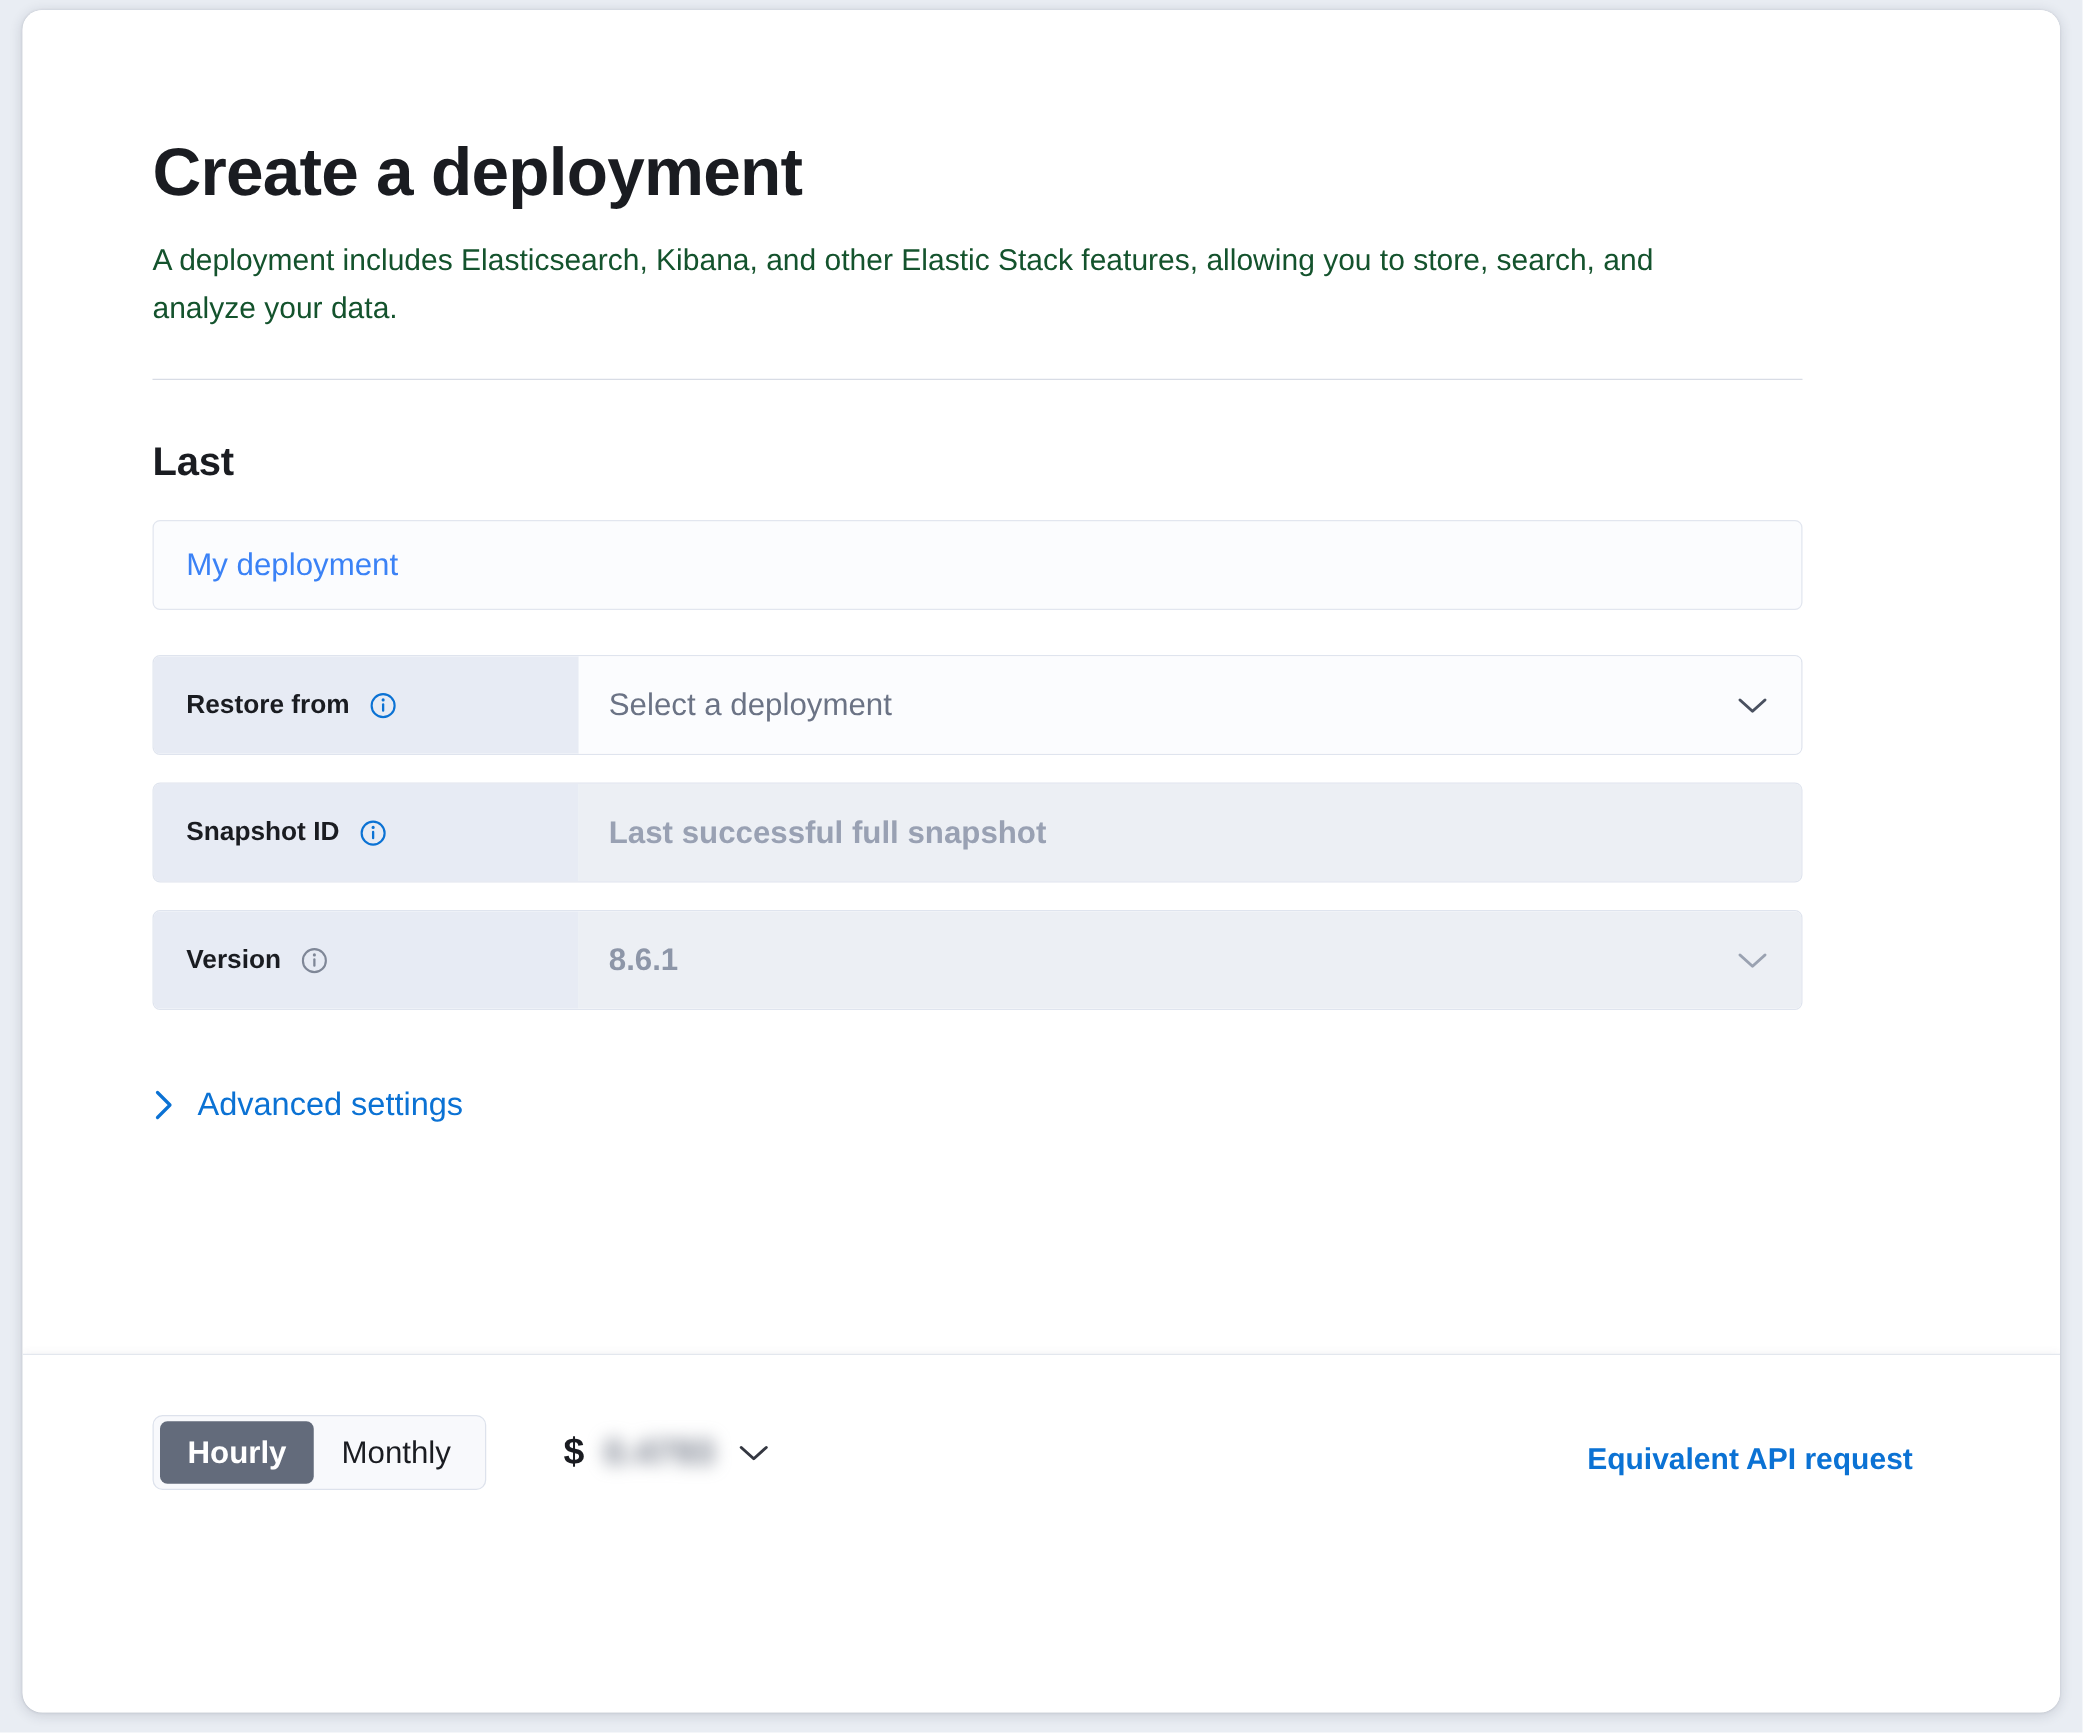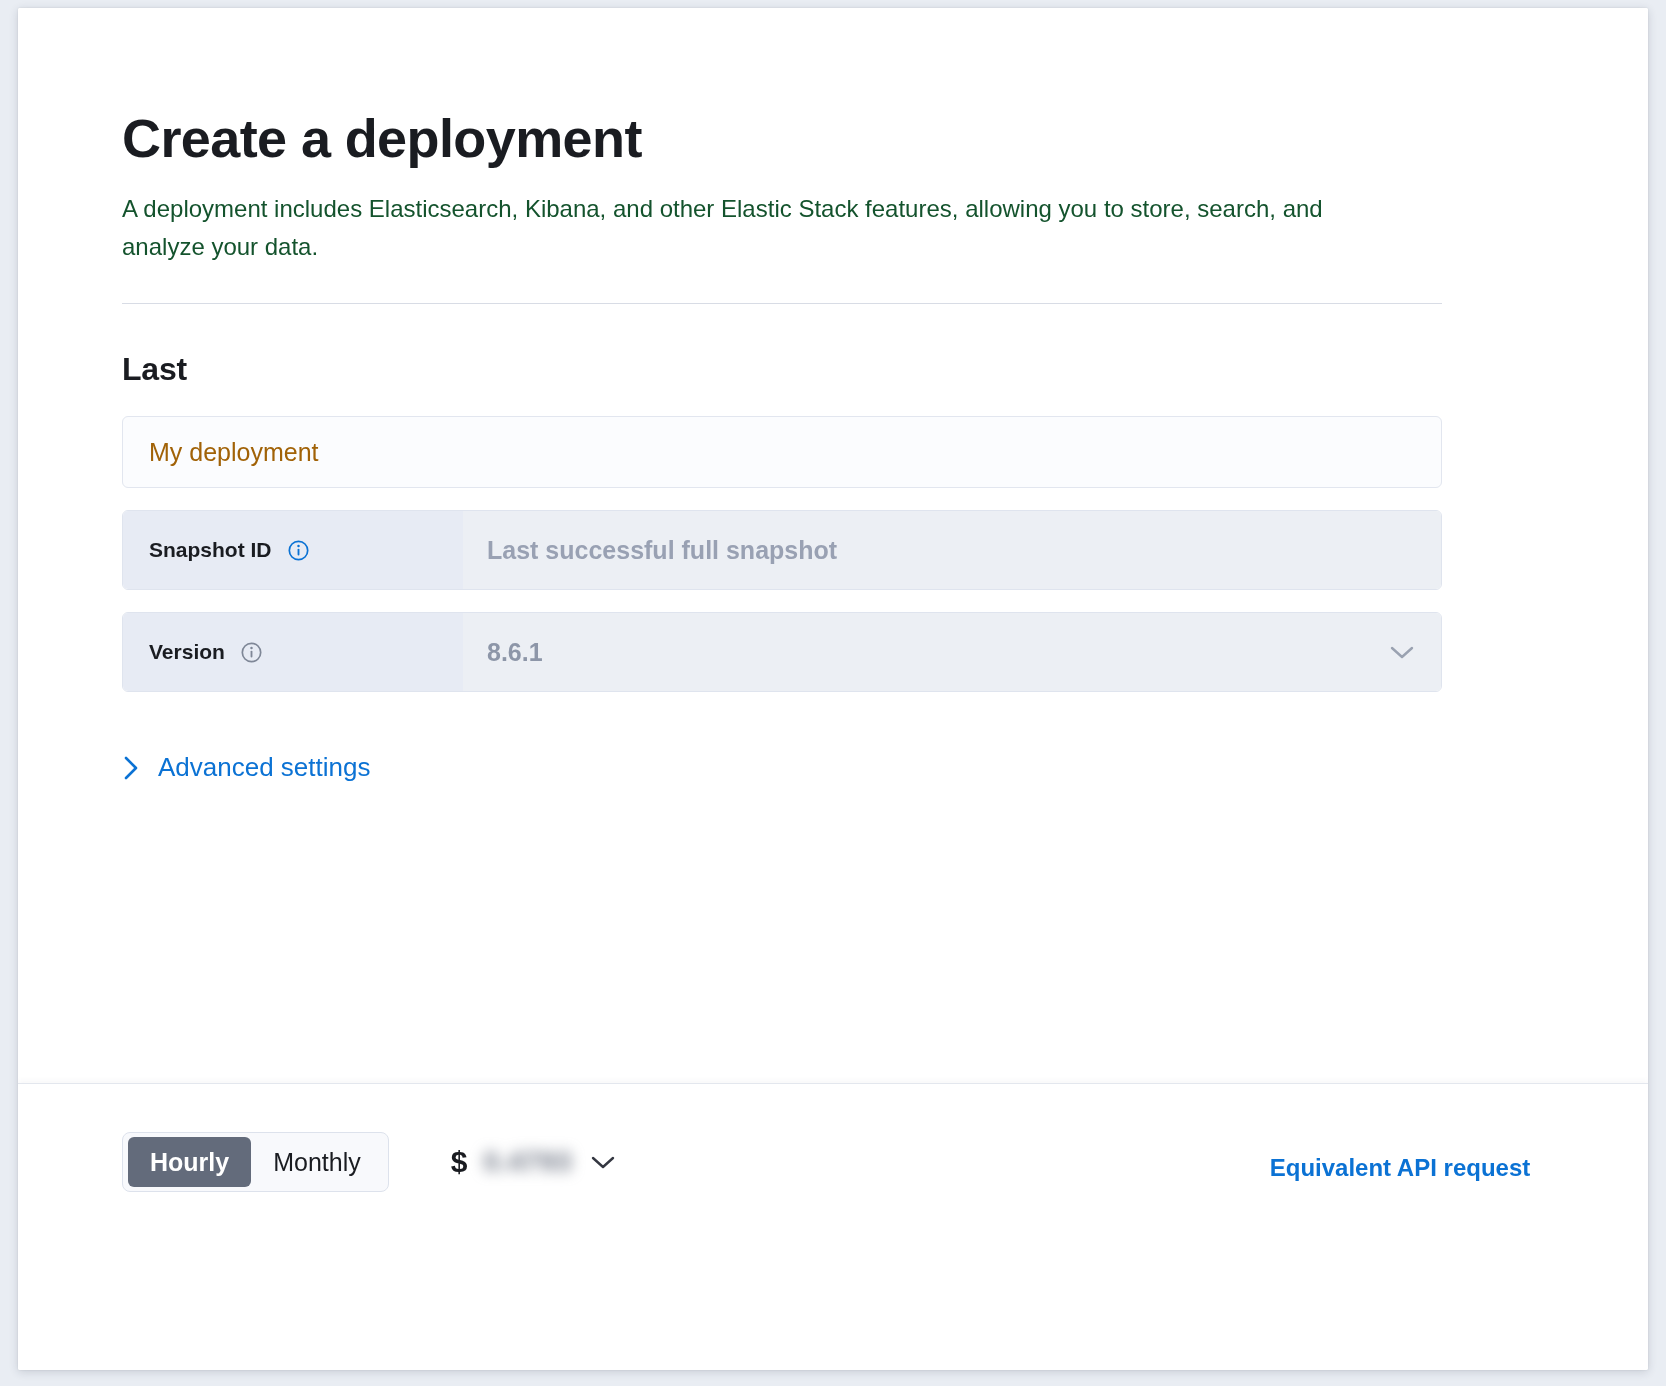--- a/index.html
+++ b/index.html
@@ -14,21 +14,21 @@
     -webkit-font-smoothing: antialiased;
   }
 
   .app-shell {
     position: absolute;
     left: 18px;
     top: 8px;
     width: 1630px;
     height: 1362px;
     background: #ffffff;
-    border-radius: 2px;
+    border-radius: 16px;
     box-shadow: 0 2px 10px rgba(30, 40, 60, 0.16), 0 0 2px rgba(30,40,60,0.12);
     overflow: hidden;
   }
 
   .form-area {
     position: absolute;
     left: 0;
     top: 0;
     right: 0;
     height: 1075px;
@@ -83,21 +83,21 @@
     width: 1320px;
     height: 72px;
     box-sizing: border-box;
     border: 1px solid #e2e6ef;
     border-radius: 6px;
     background: #fbfcfe;
     display: flex;
     align-items: center;
     padding: 0 26px;
     font-size: 25px;
-    color: #a16207;
+    color: #3b82f6;
     box-shadow: inset 0 0 0 0 transparent;
   }
 
   .snapshot-header {
     margin-top: 57px;
     display: flex;
     align-items: center;
     justify-content: space-between;
     width: 1320px;
   }
@@ -331,20 +331,36 @@
 
       <div class="name-section">
         <h2 class="section-title">Last</h2>
         <div class="text-input">
           <span>My deployment</span>
         </div>
       </div>
 
 
       
+      <div class="form-row first">
+        <div class="row-label">
+          <span class="lbl">Restore from</span>
+          <svg class="info-icon" viewBox="0 0 16 16">
+            <circle cx="8" cy="8" r="7" fill="none" stroke="#0b72d4" stroke-width="1.3"></circle>
+            <circle cx="8" cy="4.5" r="0.95" fill="#0b72d4"></circle>
+            <rect x="7.3" y="6.6" width="1.4" height="5.2" rx="0.7" fill="#0b72d4"></rect>
+          </svg>
+        </div>
+        <div class="row-field">
+          <span class="val">Select a deployment</span>
+          <svg class="chev" viewBox="0 0 30 18">
+            <path d="M5 5 L15 14 L25 5" fill="none" stroke="#4a5160" stroke-width="2.4" stroke-linecap="round" stroke-linejoin="round"></path>
+          </svg>
+        </div>
+      </div>
 
       
       <div class="form-row">
         <div class="row-label">
           <span class="lbl">Snapshot ID</span>
           <svg class="info-icon" viewBox="0 0 16 16">
             <circle cx="8" cy="8" r="7" fill="none" stroke="#0b72d4" stroke-width="1.3"></circle>
             <circle cx="8" cy="4.5" r="0.95" fill="#0b72d4"></circle>
             <rect x="7.3" y="6.6" width="1.4" height="5.2" rx="0.7" fill="#0b72d4"></rect>
           </svg>

